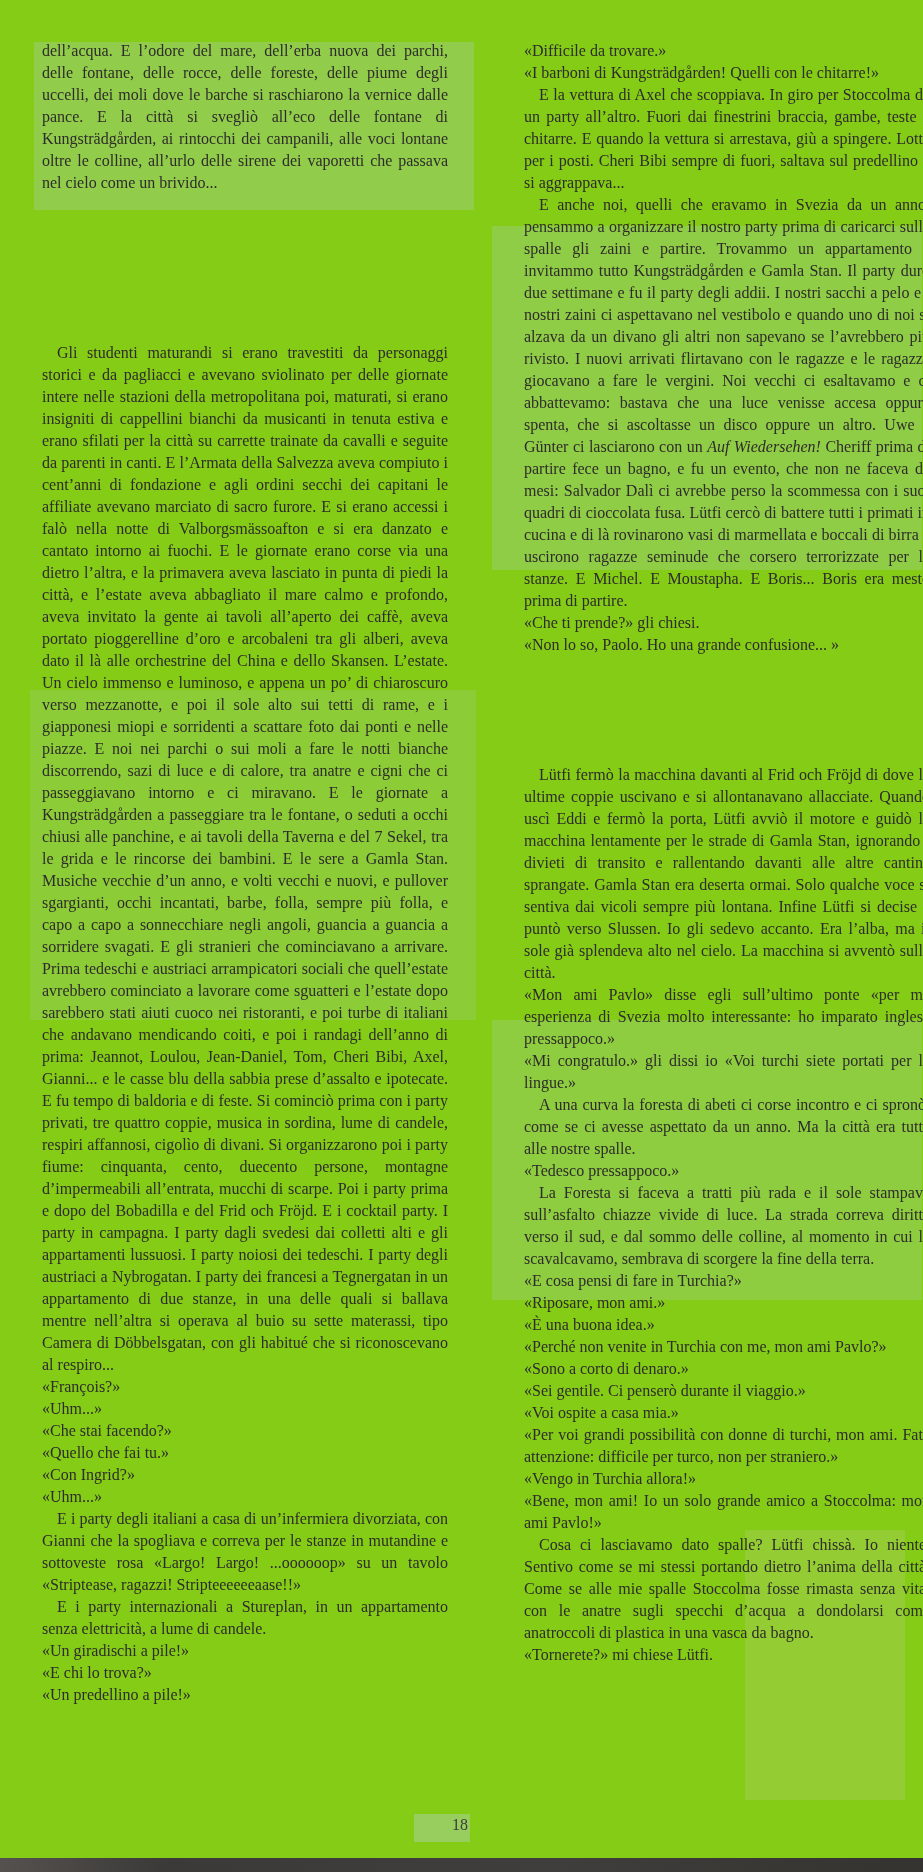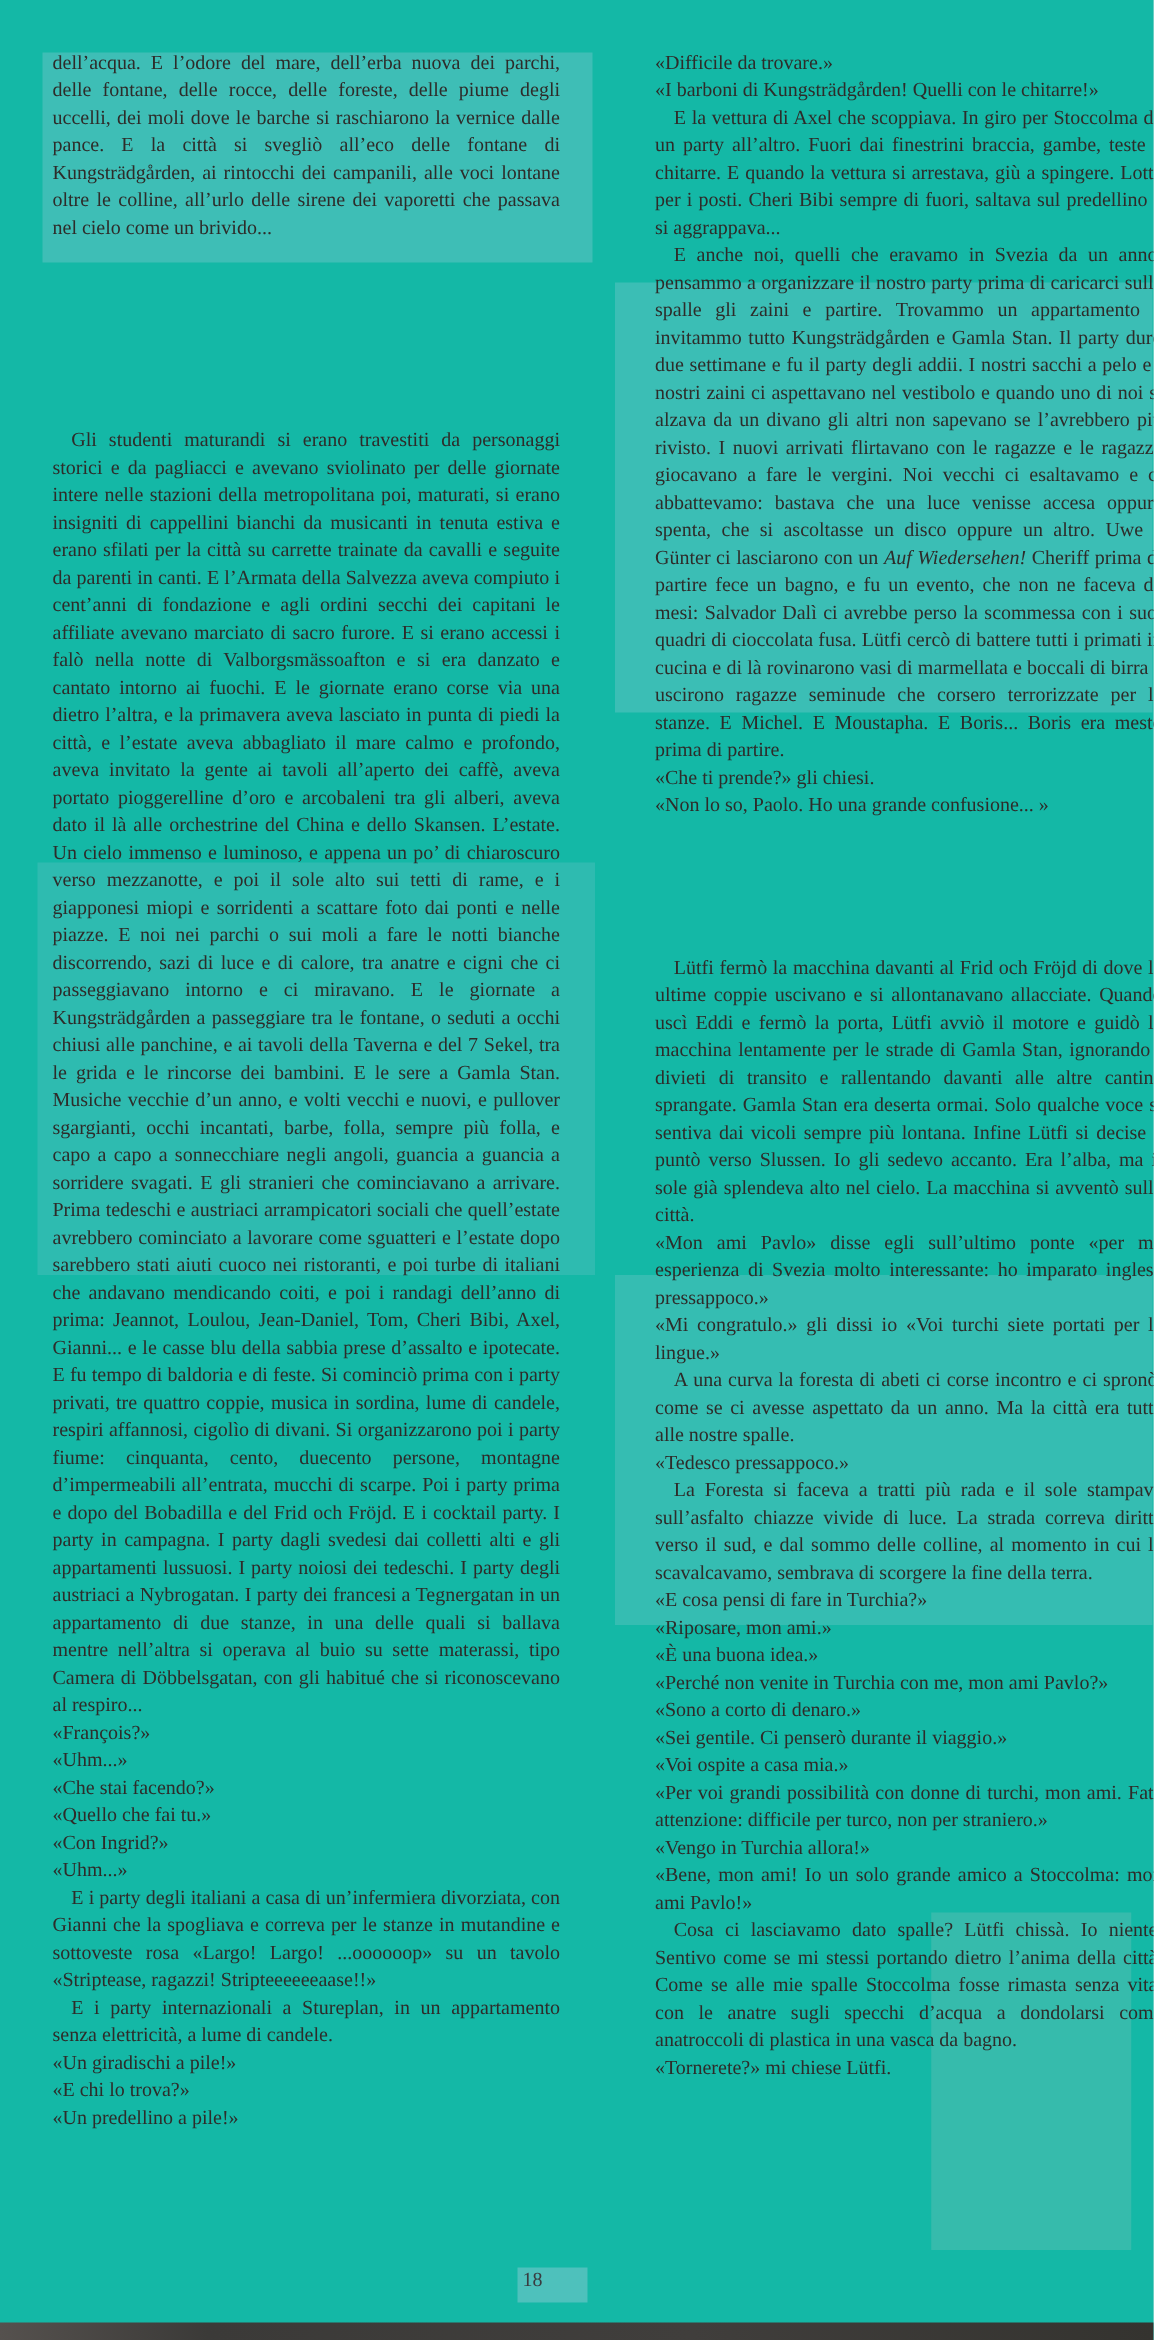--- a/index.html
+++ b/index.html
@@ -4,21 +4,21 @@
 <style>
   html, body {
     margin: 0;
     padding: 0;
     background: #ecedeb;
   }
   #page {
     position: relative;
     width: 923px;
     height: 1872px;
-    background: #14b8a6;
+    background: #84cc16;
     overflow: hidden;
     font-family: "Liberation Serif", serif;
     color: #2e2c2a;
   }
   .column {
     position: absolute;
     top: 40px;
     width: 406px;
     font-size: 16px;
     line-height: 22px;
@@ -35,21 +35,21 @@
   .gap-medium { height: 108px; }
   .tint {
     position: absolute;
     pointer-events: none;
   }
   #page-number {
     position: absolute;
     left: 418px;
     top: 1816px;
     width: 50px;
-    text-align: left;
+    text-align: right;
     font-size: 16px;
     color: #3a3c40;
   }
   #bottom-scan-bar {
     position: absolute;
     left: 0;
     top: 1858px;
     width: 923px;
     height: 14px;
     background: linear-gradient(to right, #55514e 0%, #3b3a38 18%, #403e3c 60%, #34332f 100%);

